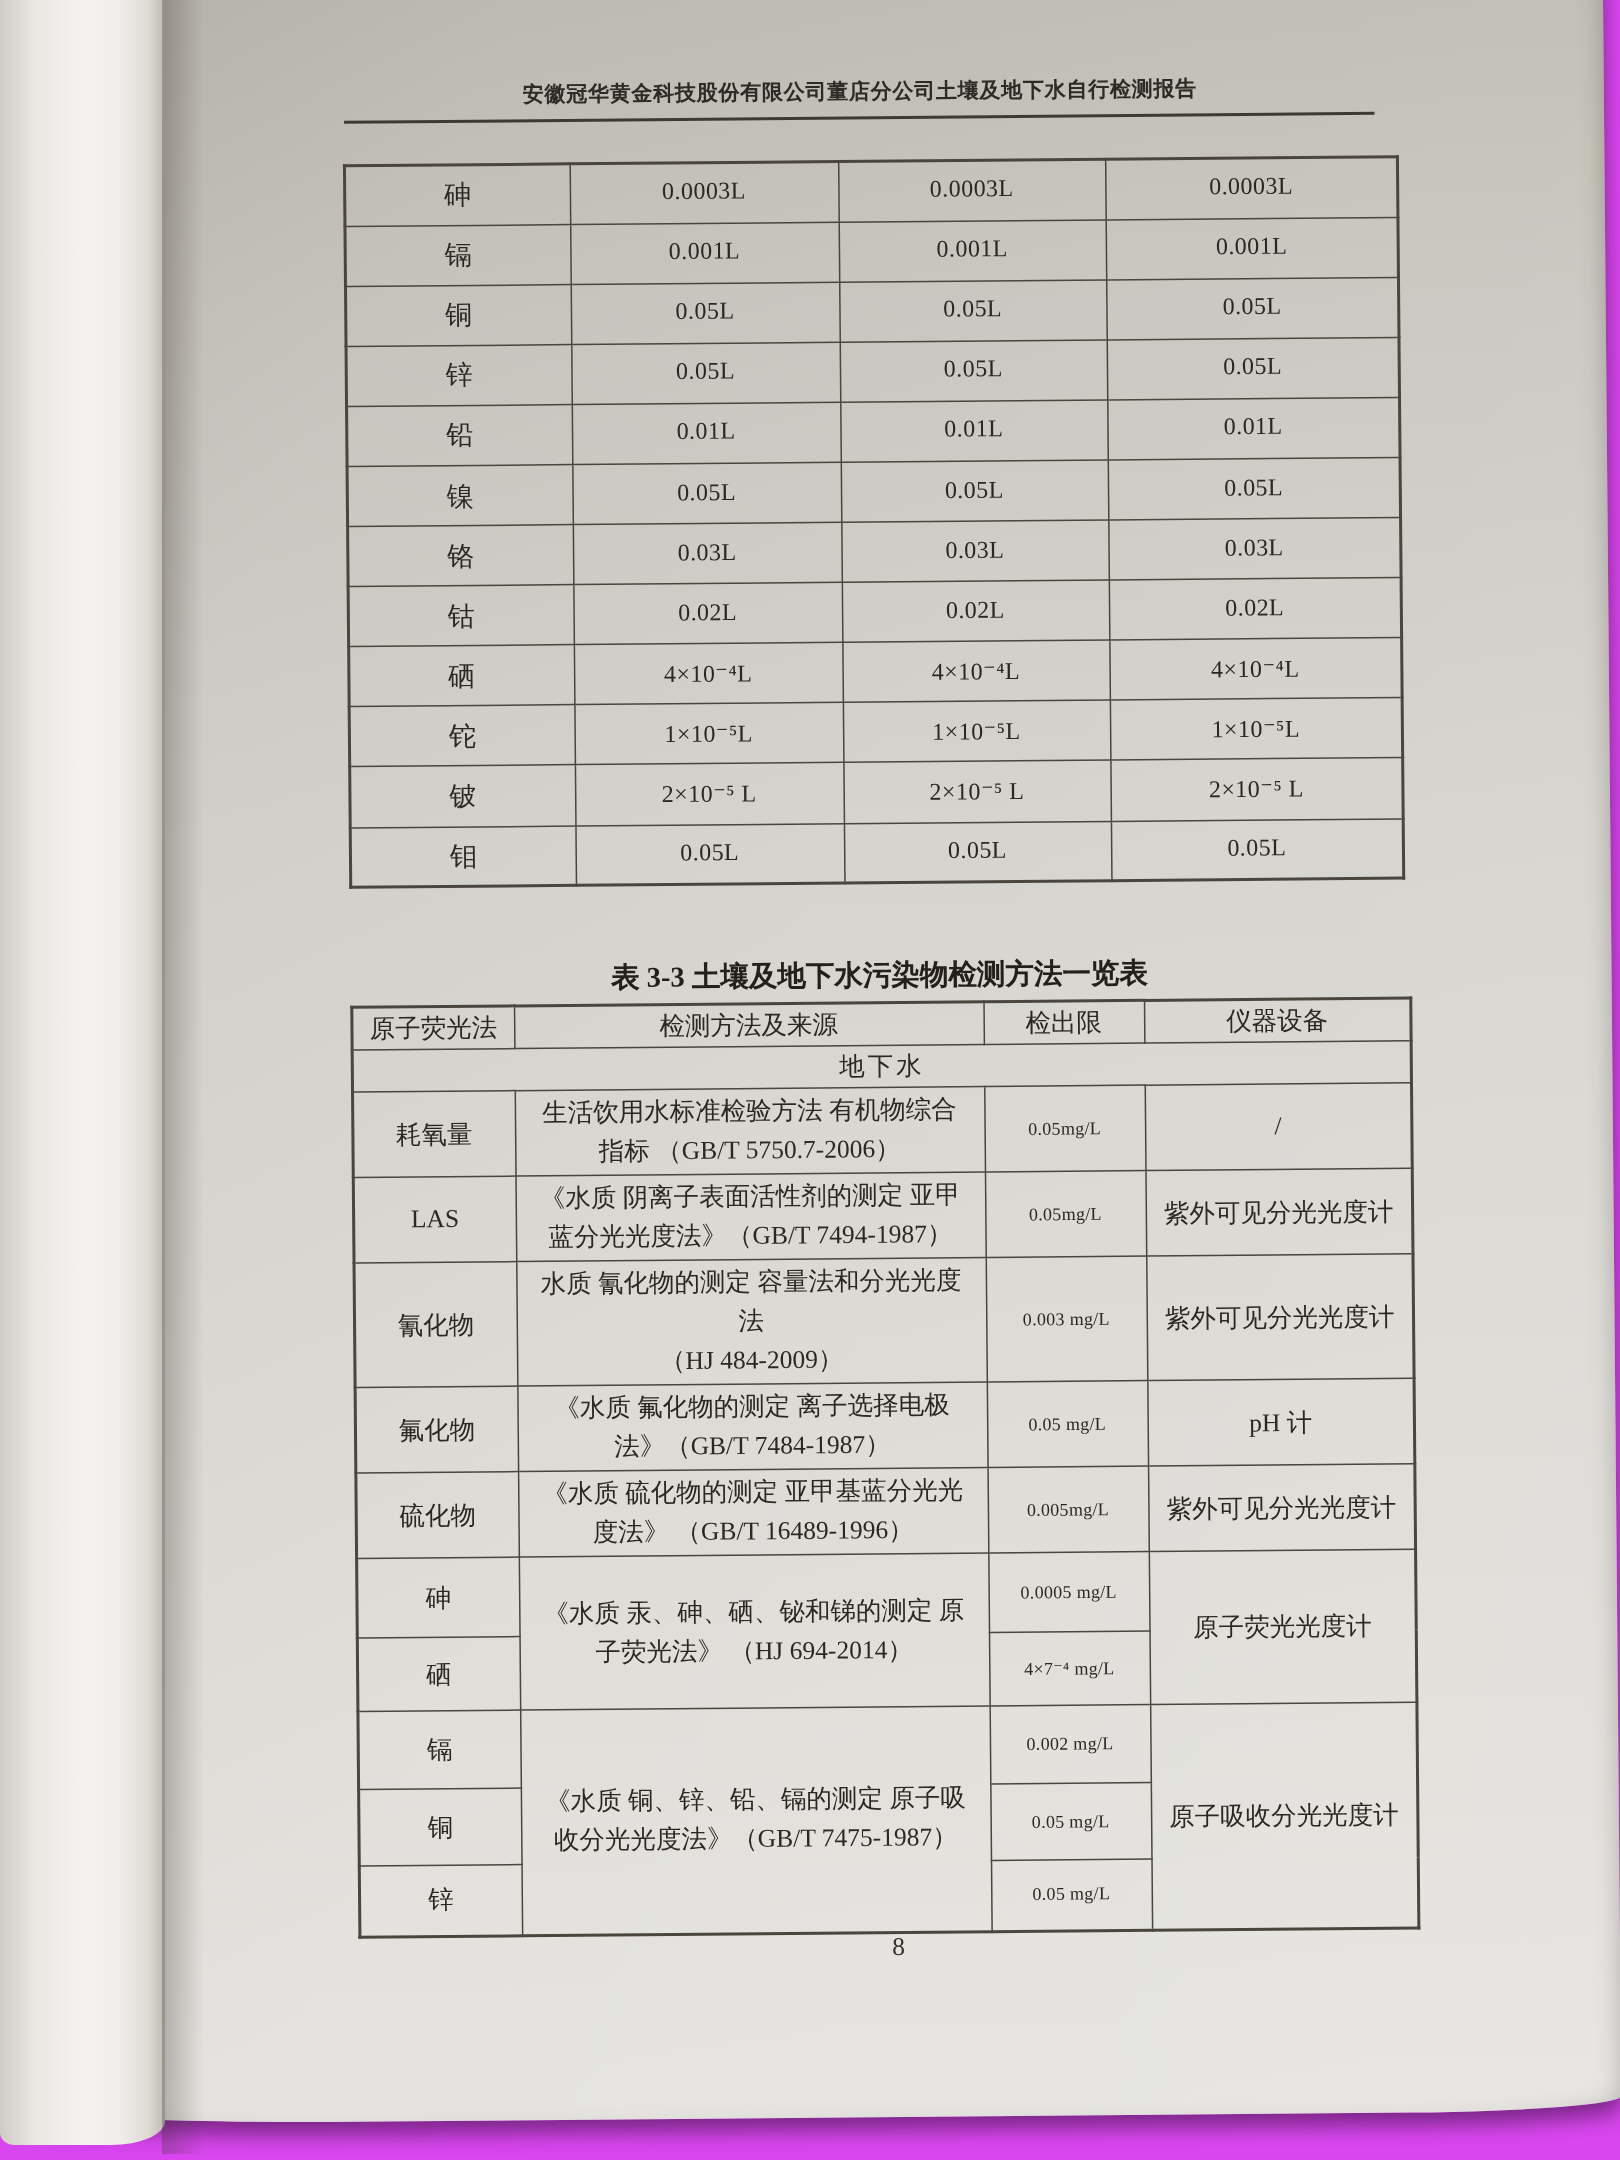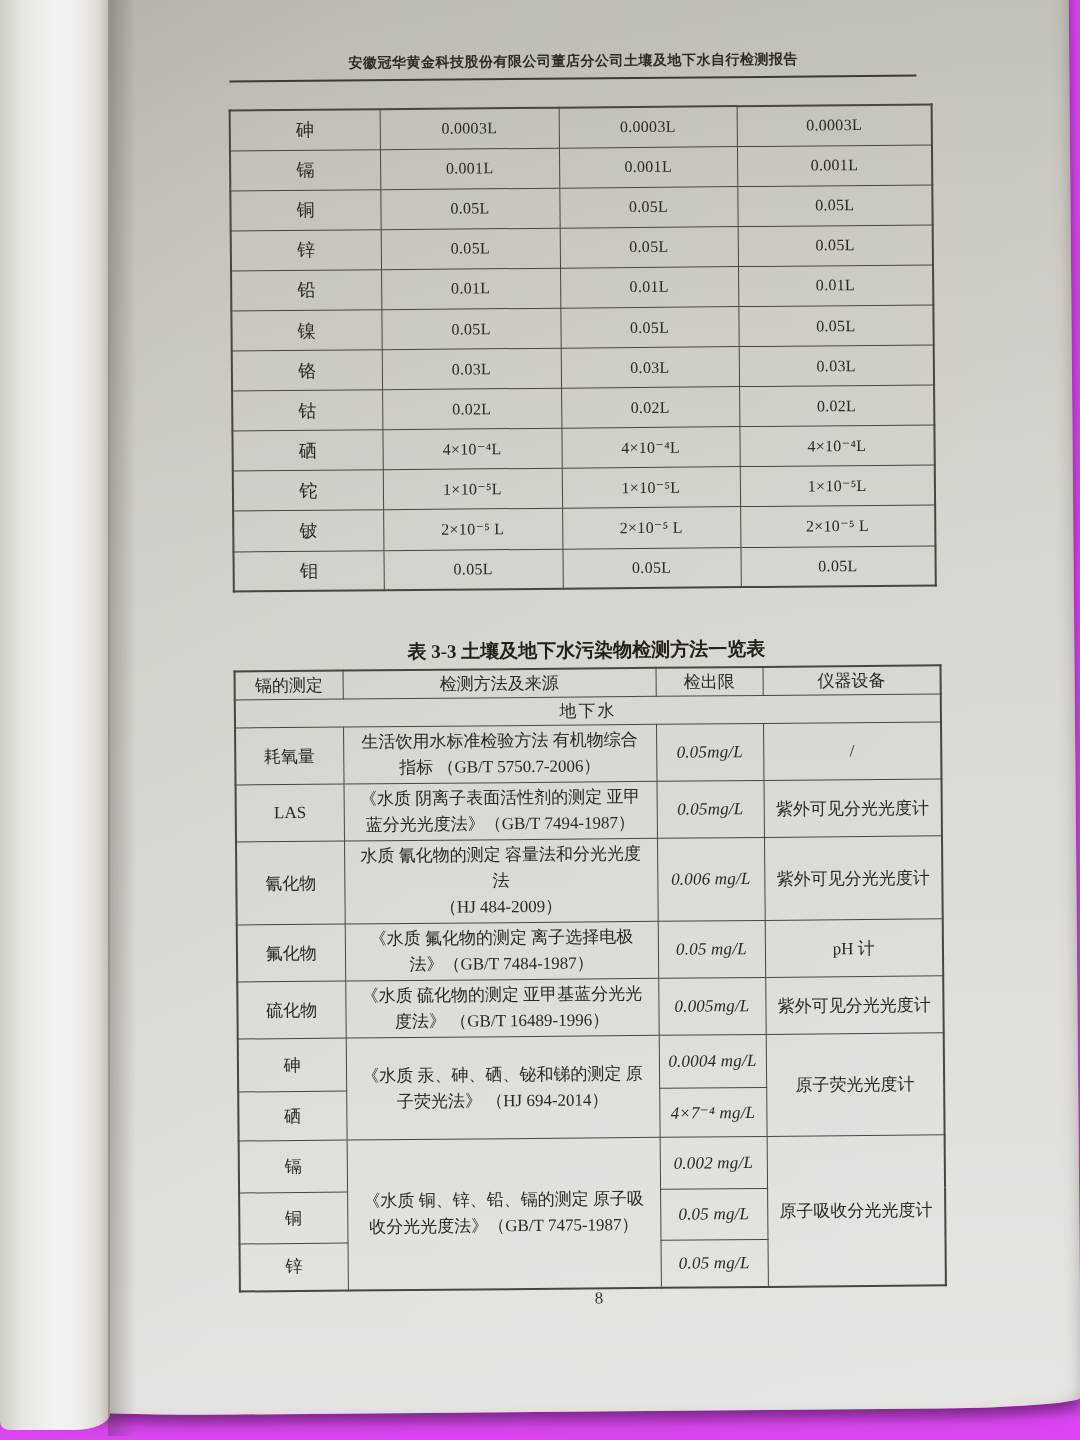--- a/index.html
+++ b/index.html
@@ -57,21 +57,21 @@
   .t1 .c-item{font-size:18px;}
   .t1 .c-val{font-size:16px;letter-spacing:.3px;}
 
   
   .t2-title{
     position:absolute;top:638px;left:232px;width:706px;text-align:center;
     font-size:19px;font-weight:bold;color:#242019;
   }
   .t2{left:232px;top:668px;width:706px;}
   .t2 td,.t2 th{font-size:17px;}
-  .t2 .limit{font-size:17px;letter-spacing:.2px;font-style:italic;}
+  .t2 .limit{font-size:12px;letter-spacing:.2px;}
   .t2 .method{white-space:pre-line;line-height:26px;padding:2px 10px;}
   .t2 .section-cell{font-size:17px;letter-spacing:2px;}
   .rh26{height:26px}.rh28{height:28px}.rh52{height:52px}.rh55{height:55px}
   .rh78{height:78px}.rh54{height:54px}.rh50{height:50px}.rh53{height:53px}
   .rh49{height:49px}.rh51{height:51px}.rh47{height:47px}
 
   .page-num{
     position:absolute;top:1289px;left:232px;width:720px;text-align:center;
     font-size:17px;color:#35312b;
   }
@@ -174,21 +174,21 @@
 
       <table class="t2">
         <colgroup>
             <col style="width:108px">
             <col style="width:313px">
             <col style="width:107px">
             <col style="width:178px">
           </colgroup>
         <tbody>
           <tr class="rh26">
-            <th>镉的测定</th>
+            <th>原子荧光法</th>
             <th>检测方法及来源</th>
             <th>检出限</th>
             <th>仪器设备</th>
           </tr>
           <tr class="rh28">
             <td class="section-cell" colspan="4">地下水</td>
           </tr>
           <tr class="rh52">
             <td>耗氧量</td>
             <td class="method">生活饮用水标准检验方法 有机物综合指标 （GB/T 5750.7-2006）</td>
@@ -198,39 +198,39 @@
           <tr class="rh55">
             <td>LAS</td>
             <td class="method">《水质 阴离子表面活性剂的测定 亚甲蓝分光光度法》（GB/T 7494-1987）</td>
             <td class="limit">0.05mg/L</td>
             <td>紫外可见分光光度计</td>
           </tr>
           <tr class="rh78">
             <td>氰化物</td>
             <td class="method">水质 氰化物的测定 容量法和分光光度法
 （HJ 484-2009）</td>
-            <td class="limit">0.006 mg/L</td>
+            <td class="limit">0.003 mg/L</td>
             <td>紫外可见分光光度计</td>
           </tr>
           <tr class="rh54">
             <td>氟化物</td>
             <td class="method">《水质 氟化物的测定 离子选择电极法》（GB/T 7484-1987）</td>
             <td class="limit">0.05 mg/L</td>
             <td>pH 计</td>
           </tr>
           <tr class="rh50">
             <td>硫化物</td>
             <td class="method">《水质 硫化物的测定 亚甲基蓝分光光度法》 （GB/T 16489-1996）</td>
             <td class="limit">0.005mg/L</td>
             <td>紫外可见分光光度计</td>
           </tr>
           <tr class="rh53">
             <td>砷</td>
             <td class="method" rowspan="2">《水质 汞、砷、硒、铋和锑的测定 原子荧光法》 （HJ 694-2014）</td>
-            <td class="limit">0.0004 mg/L</td>
+            <td class="limit">0.0005 mg/L</td>
             <td rowspan="2">原子荧光光度计</td>
           </tr>
           <tr class="rh49">
             <td>硒</td>
             <td class="limit">4×7⁻⁴ mg/L</td>
           </tr>
           <tr class="rh52">
             <td>镉</td>
             <td class="method" rowspan="3">《水质 铜、锌、铅、镉的测定 原子吸收分光光度法》（GB/T 7475-1987）</td>
             <td class="limit">0.002 mg/L</td>

